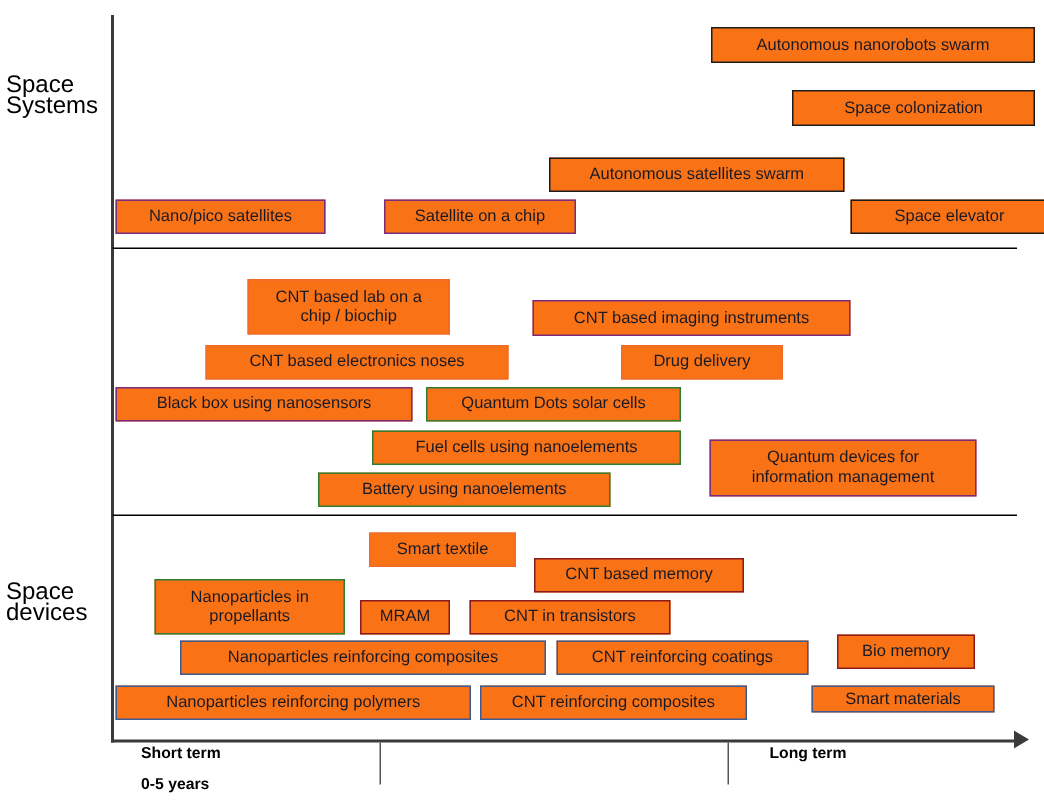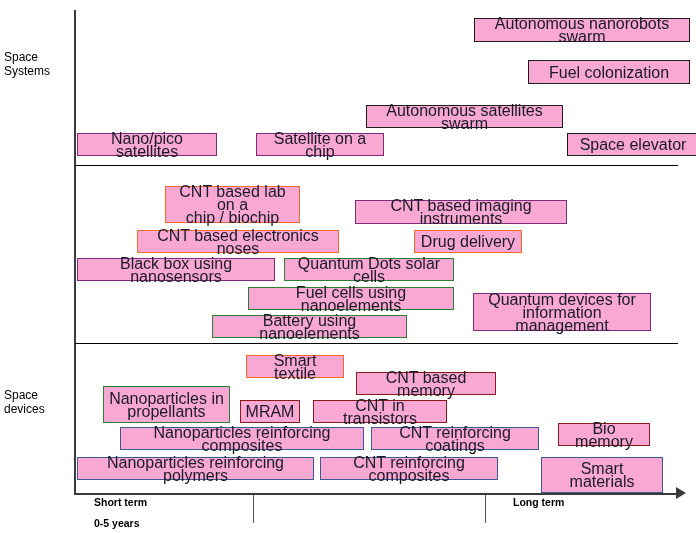--- a/index.html
+++ b/index.html
@@ -18,32 +18,32 @@
   .h-arrow{position:absolute;left:676px;top:487px;width:0;height:0;
            border-top:6px solid transparent;border-bottom:6px solid transparent;
            border-left:10px solid #3a3a3a;}
 
   .divider{position:absolute;left:75px;height:1px;background:#000;}
   .tick{position:absolute;width:1px;background:#555;}
 
   
   .band-label{
     position:absolute;left:4px;
-    font-size:12px;color:#000;line-height:14px;
+    font-size:16px;color:#000;line-height:14px;
     white-space:pre-line;
   }
 
   
   .box{
     position:absolute;
     box-sizing:border-box;
-    background:#f9a8d4;
+    background:#f97316;
     border:1.4px solid #000;
     color:#1a1a26;
-    font-size:16px;
+    font-size:11px;
     line-height:13px;
     display:flex;
     align-items:center;
     justify-content:center;
     text-align:center;
     padding:1px 5px;
     white-space:pre-line;
   }
 
   
@@ -78,21 +78,21 @@
   <div class="period" style="left:299px;top:496px;width:160px;margin-top:48px;">
     <span class="p-name">Middle term</span>
     <span class="p-range">5-10 years</span>
   </div>
   <div class="period" style="left:513px;top:496px;width:160px;">
     <span class="p-name">Long term</span>
   </div>
 
   <div id="items-layer">
       <div class="box" style="left: 474px; top: 18px; width: 216px; height: 24px; border-color: rgb(28, 28, 28);">Autonomous nanorobots swarm</div>
-      <div class="box" style="left: 528px; top: 60px; width: 162px; height: 24px; border-color: rgb(28, 28, 28);">Fuel colonization</div>
+      <div class="box" style="left: 528px; top: 60px; width: 162px; height: 24px; border-color: rgb(28, 28, 28);">Space colonization</div>
       <div class="box" style="left: 366px; top: 105px; width: 197px; height: 23px; border-color: rgb(28, 28, 28);">Autonomous satellites swarm</div>
       <div class="box" style="left: 77px; top: 133px; width: 140px; height: 23px; border-color: rgb(123, 45, 123);">Nano/pico satellites</div>
       <div class="box" style="left: 256px; top: 133px; width: 128px; height: 23px; border-color: rgb(123, 45, 123);">Satellite on a chip</div>
       <div class="box" style="left: 523px; top: 133px; width: 132px; height: 23px; border-color: rgb(28, 28, 28); margin-left: 44px;">Space elevator</div>
       <div class="box" style="left: 165px; top: 186px; width: 135px; height: 37px; border-color: rgb(239, 107, 40);">CNT based lab on a
 chip / biochip</div>
       <div class="box" style="left: 355px; top: 200px; width: 212px; height: 24px; border-color: rgb(123, 45, 123);">CNT based imaging instruments</div>
       <div class="box" style="left: 137px; top: 230px; width: 202px; height: 23px; border-color: rgb(239, 107, 40);">CNT based electronics noses</div>
       <div class="box" style="left: 414px; top: 230px; width: 108px; height: 23px; border-color: rgb(239, 107, 40);">Drug delivery</div>
       <div class="box" style="left: 77px; top: 258px; width: 198px; height: 23px; border-color: rgb(123, 45, 123);">Black box using nanosensors</div>
@@ -105,16 +105,16 @@
       <div class="box" style="left: 356px; top: 372px; width: 140px; height: 23px; border-color: rgb(139, 26, 26);">CNT based memory</div>
       <div class="box" style="left: 103px; top: 386px; width: 127px; height: 37px; border-color: rgb(46, 125, 50);">Nanoparticles in
 propellants</div>
       <div class="box" style="left: 240px; top: 400px; width: 60px; height: 23px; border-color: rgb(139, 26, 26);">MRAM</div>
       <div class="box" style="left: 313px; top: 400px; width: 134px; height: 23px; border-color: rgb(139, 26, 26);">CNT in transistors</div>
       <div class="box" style="left: 120px; top: 427px; width: 244px; height: 23px; border-color: rgb(59, 91, 146);">Nanoparticles reinforcing composites</div>
       <div class="box" style="left: 371px; top: 427px; width: 168px; height: 23px; border-color: rgb(59, 91, 146);">CNT reinforcing coatings</div>
       <div class="box" style="left: 558px; top: 423px; width: 92px; height: 23px; border-color: rgb(139, 26, 26);">Bio memory</div>
       <div class="box" style="left: 77px; top: 457px; width: 237px; height: 23px; border-color: rgb(59, 91, 146);">Nanoparticles reinforcing polymers</div>
       <div class="box" style="left: 320px; top: 457px; width: 178px; height: 23px; border-color: rgb(59, 91, 146);">CNT reinforcing composites</div>
-      <div class="box" style="left: 541px; top: 457px; width: 122px; height: 36px; border-color: rgb(59, 91, 146);">Smart materials</div>
+      <div class="box" style="left: 541px; top: 457px; width: 122px; height: 18px; border-color: rgb(59, 91, 146);">Smart materials</div>
     </div>
 
 </div>
 
 </body></html>

